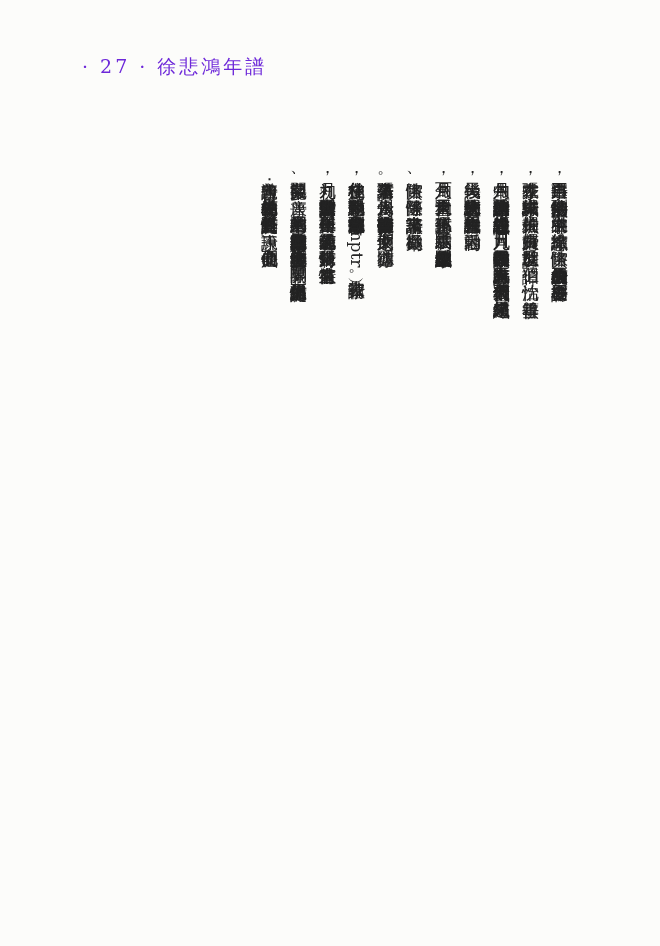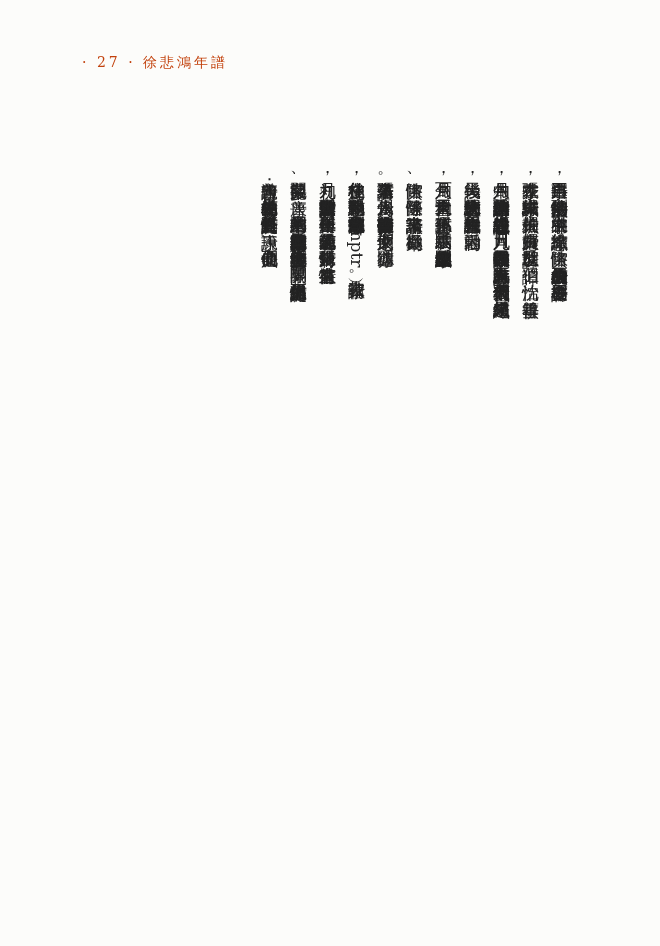--- a/index.html
+++ b/index.html
@@ -13,23 +13,23 @@
     height: 946px;
     background: #fcfcfa;
     overflow: hidden;
     font-family: "DejaVu Serif", "Liberation Serif", serif;
     color: #262626;
   }
   .running-head {
     position: absolute;
     top: 54px;
     left: 82px;
-    font-size: 14px;
+    font-size: 19px;
     letter-spacing: 3px;
-    color: #c2410c;
+    color: #6d28d9;
     white-space: nowrap;
   }
   .text-block {
     position: absolute;
     top: 152px;
     right: 86px;
     height: 736px;
     writing-mode: vertical-rl;
     text-orientation: mixed;
     font-size: 17px;

